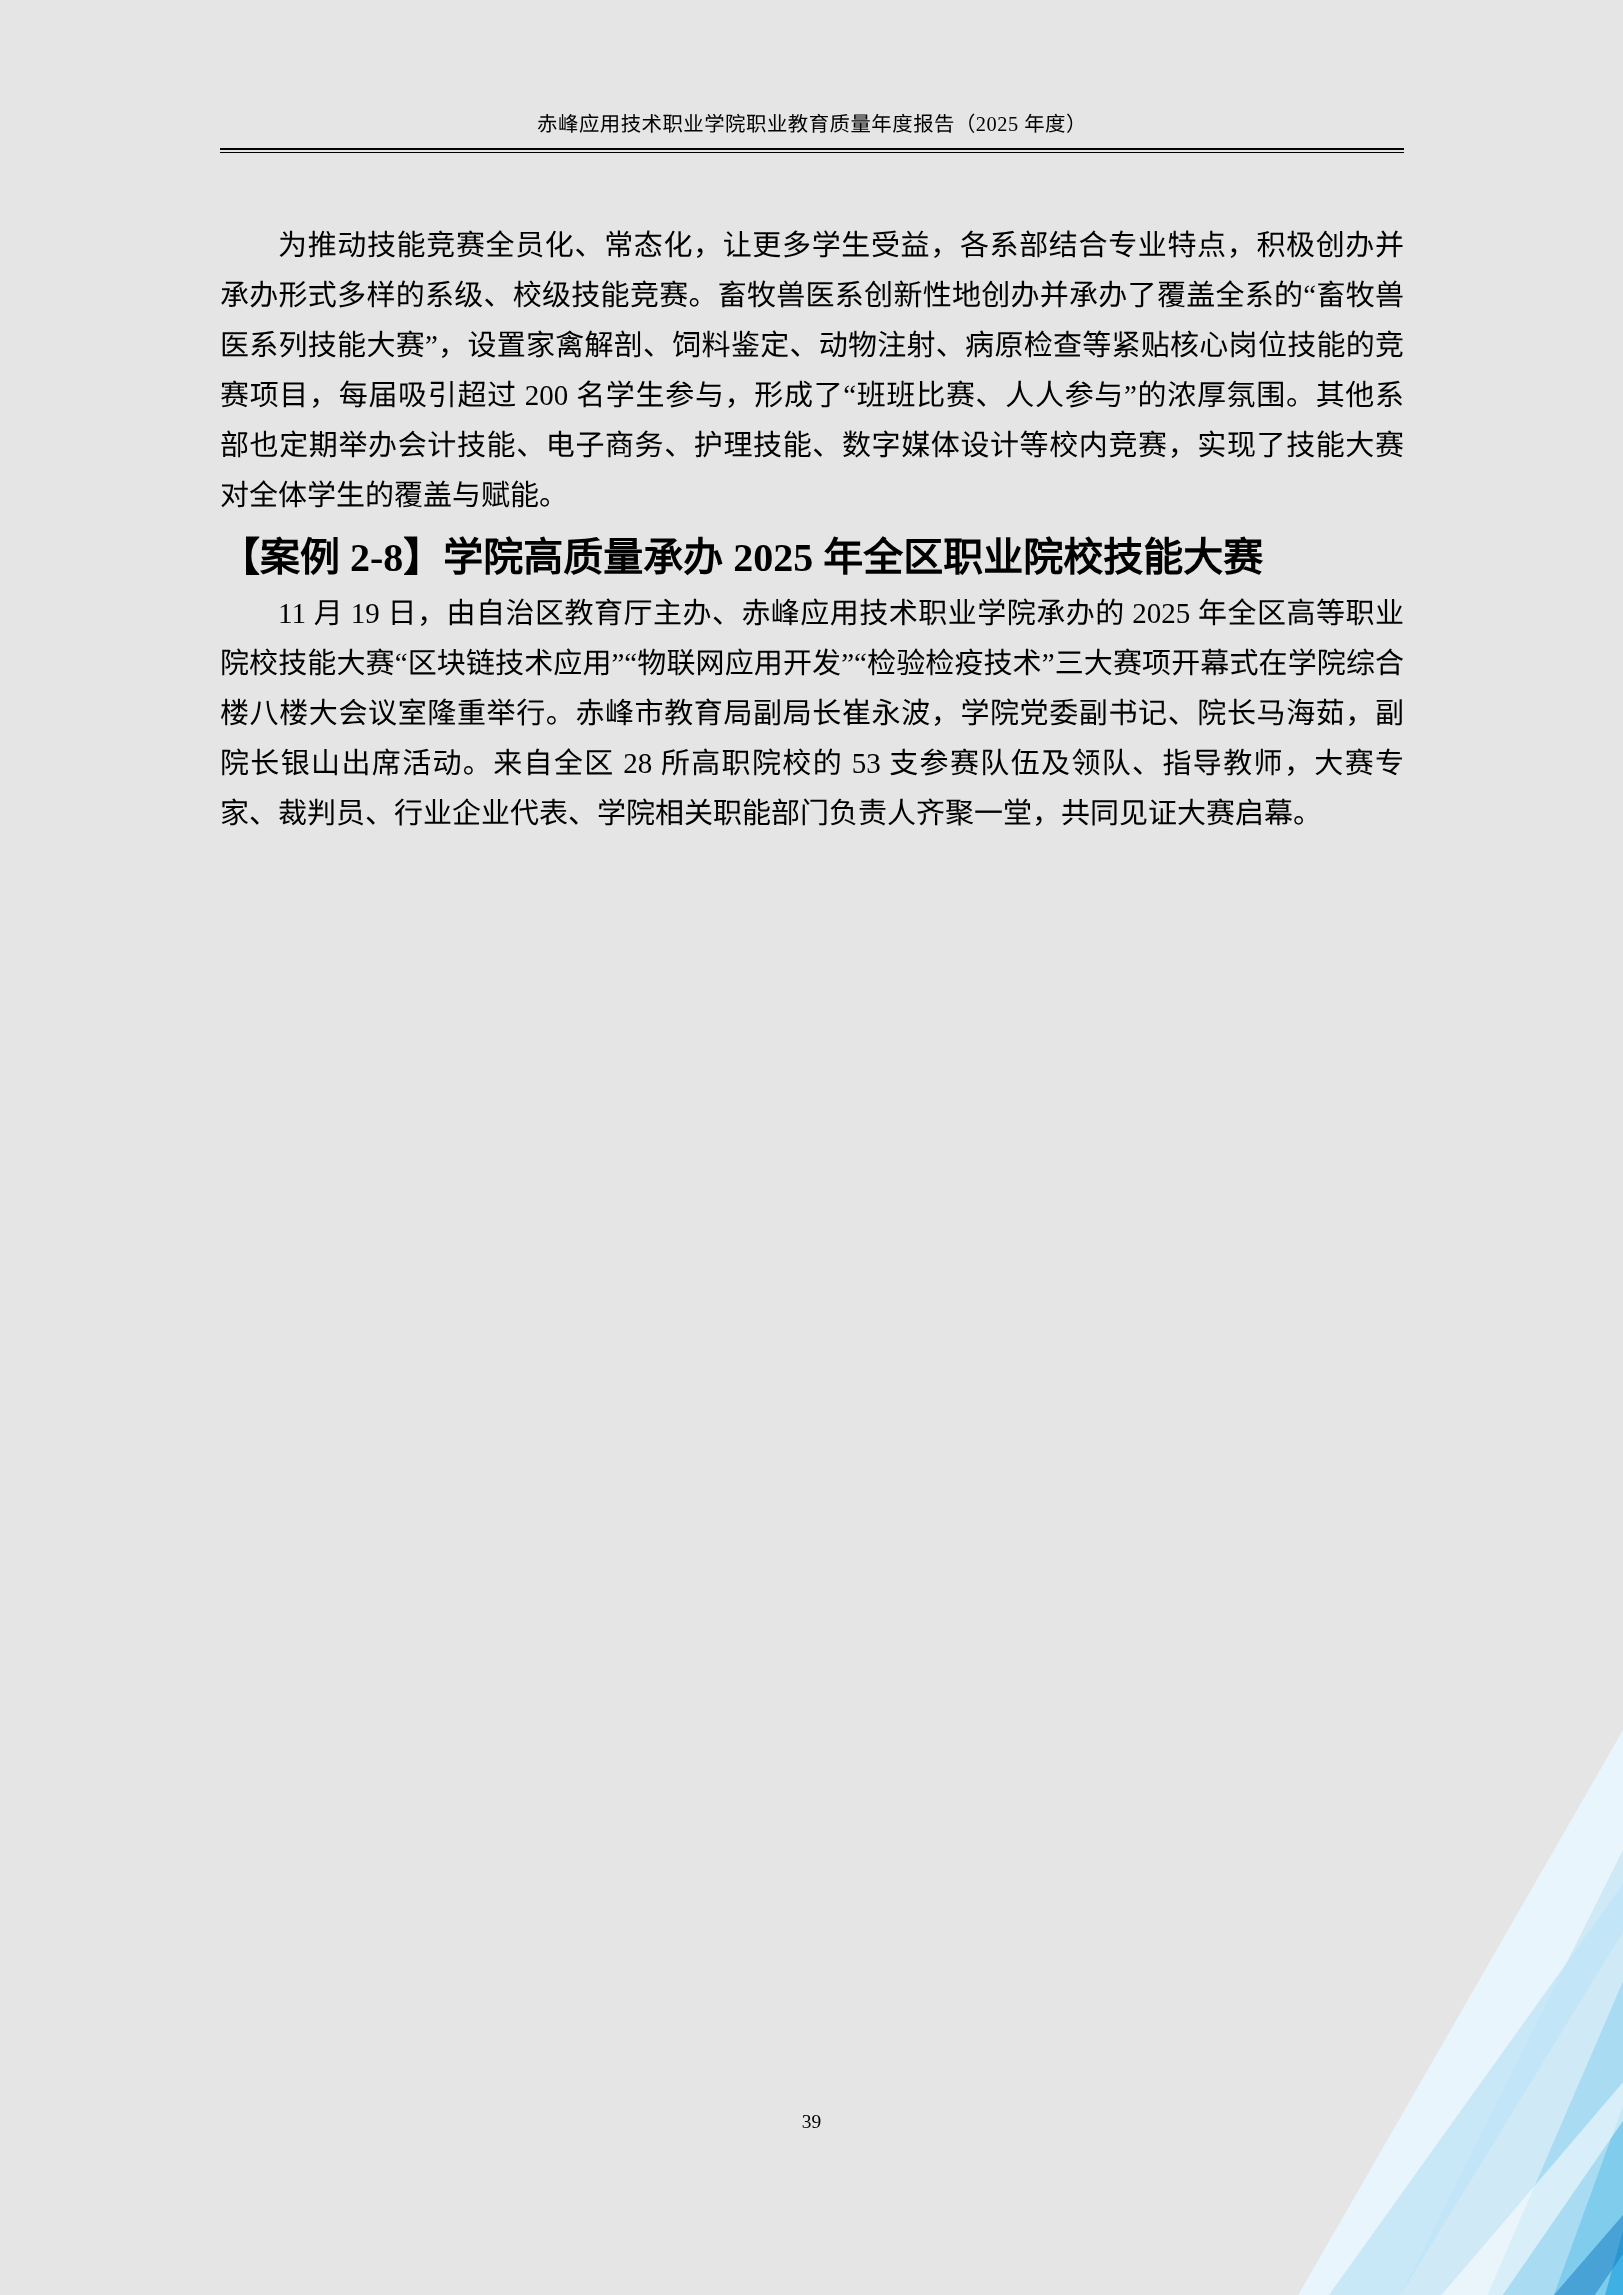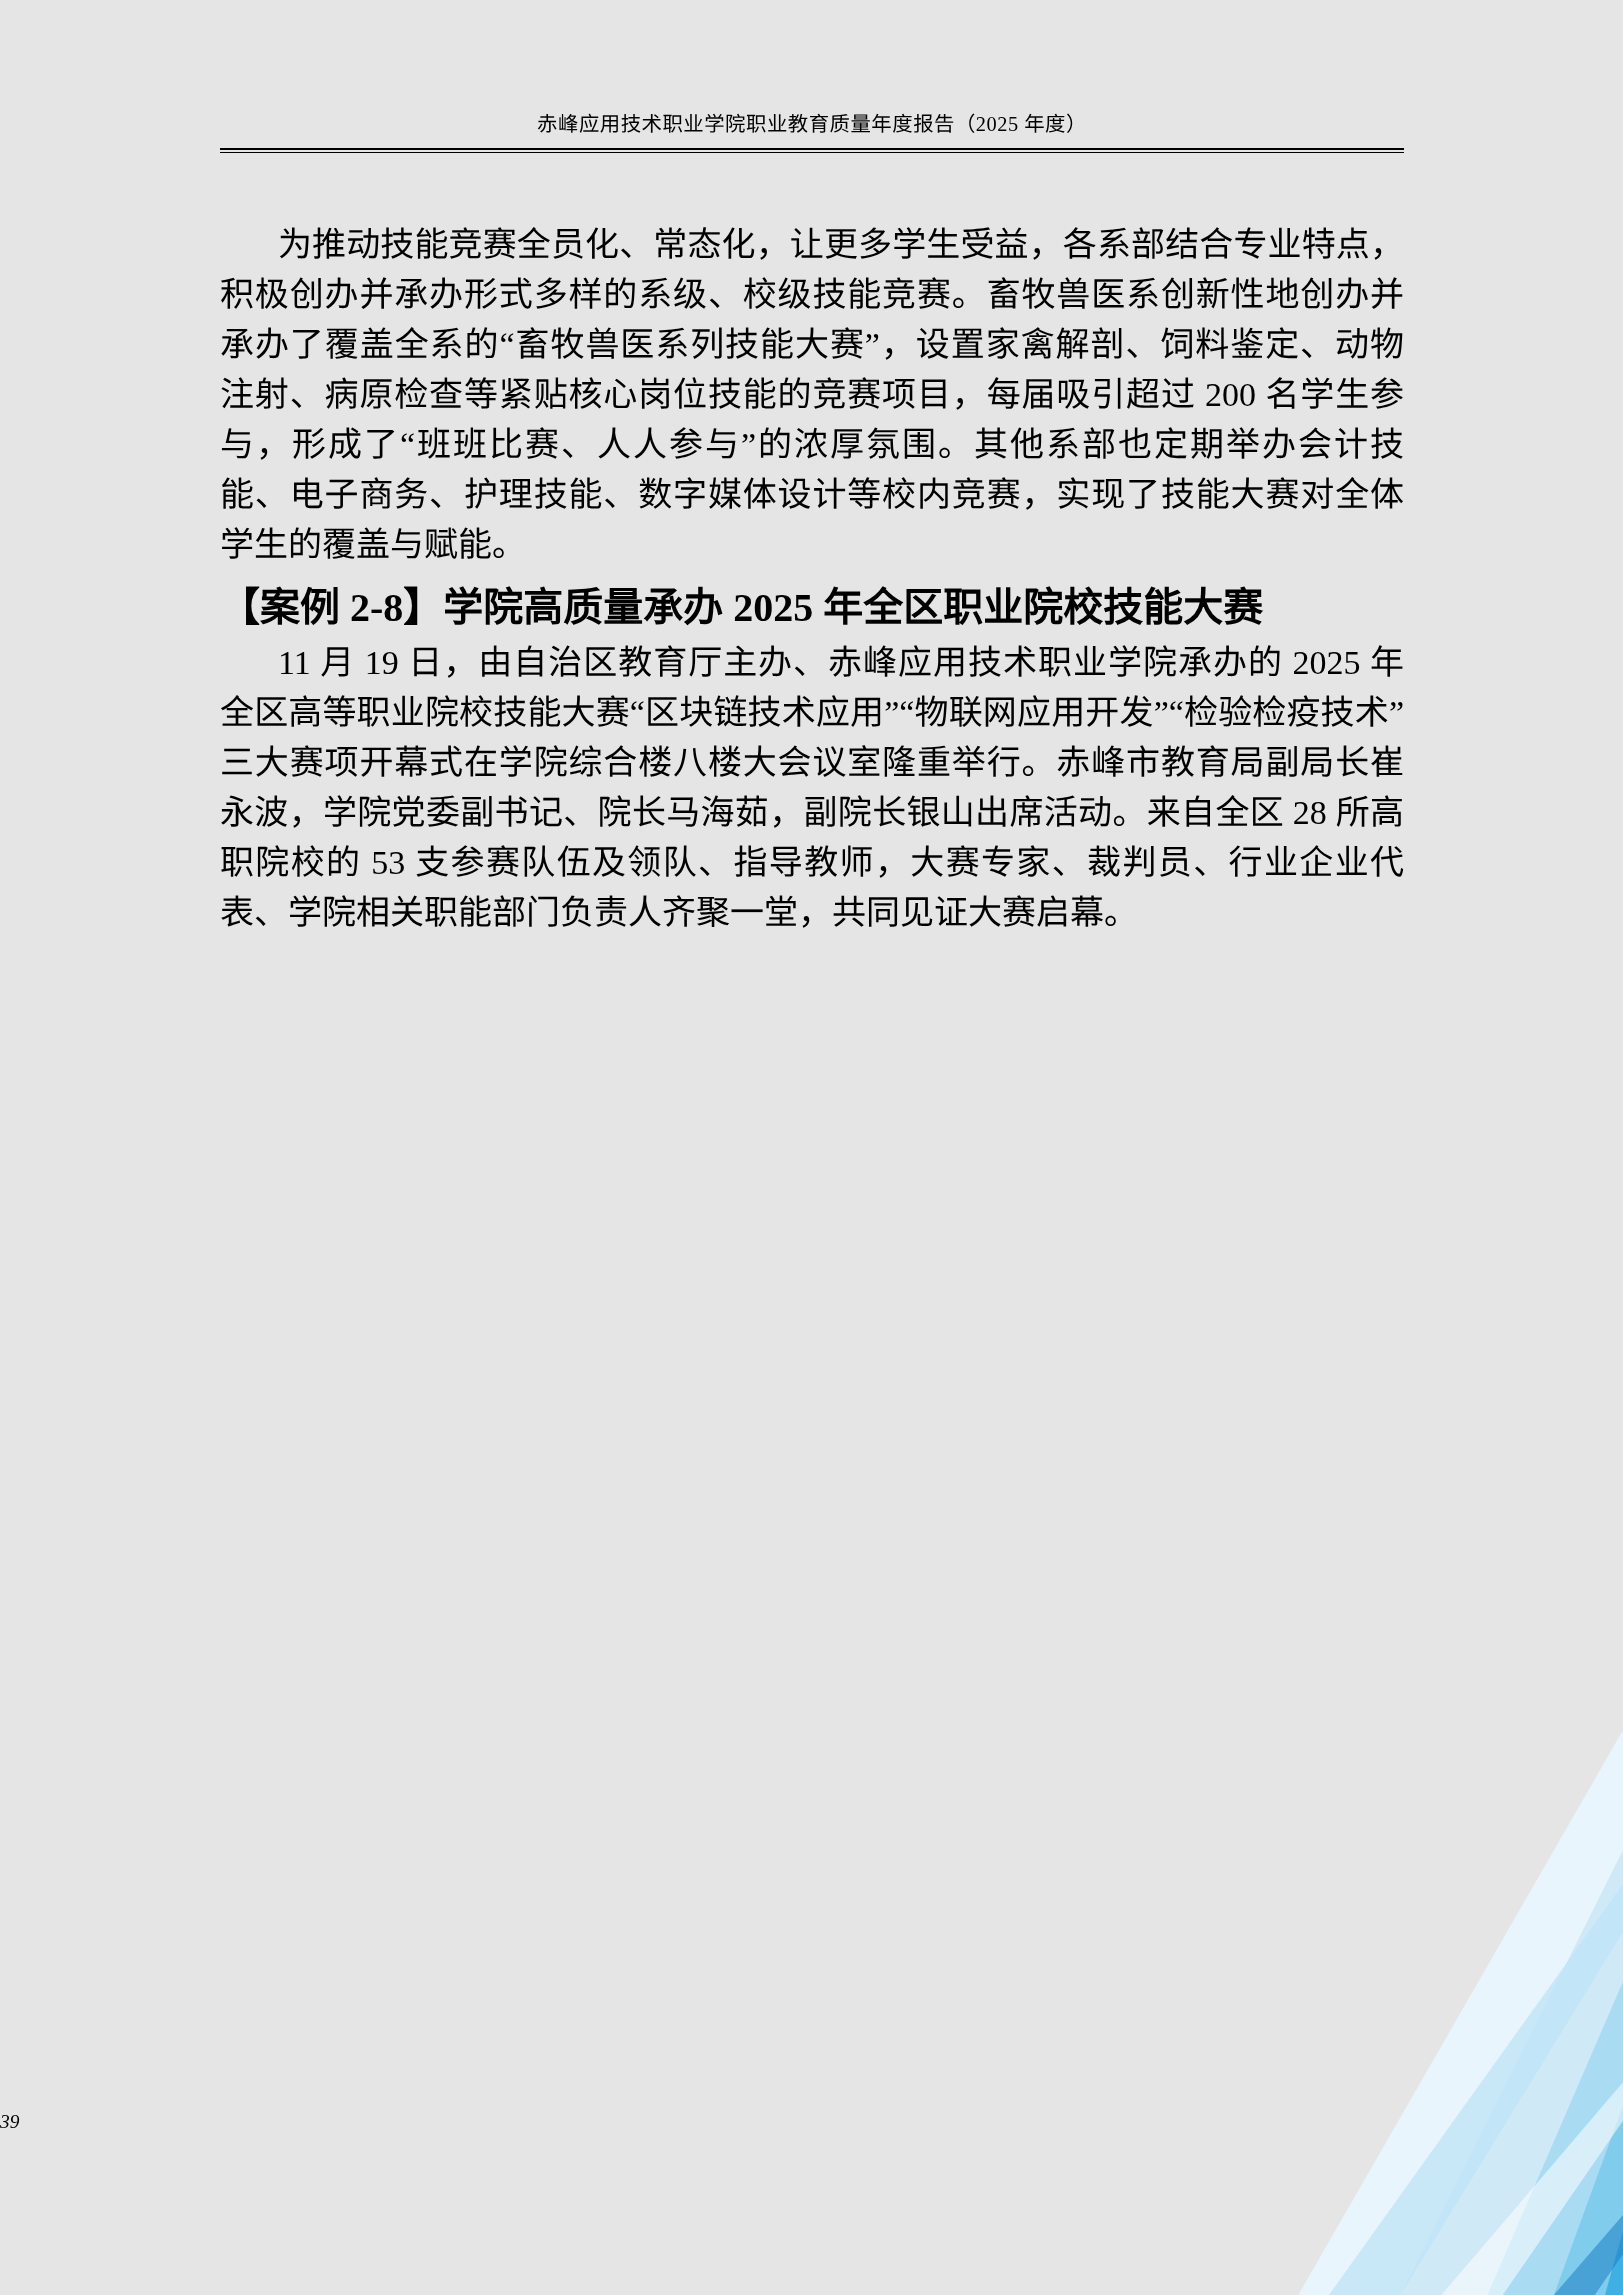--- a/index.html
+++ b/index.html
@@ -55,21 +55,21 @@
   
   .content {
     position: absolute;
     left: 220px;
     top: 220px;
     width: 1184px;
     z-index: 2;
   }
   p.para {
     margin: 0 0 3.1px 0;
-    font-size: 34px;
+    font-size: 29px;
     line-height: 50px;
     color: #000000;
     text-align: justify;
     text-justify: inter-ideograph;
     text-indent: 58px;
   }
   h2.case-heading {
     margin: 12.3px 0 5.1px 0;
     font-size: 40px;
     line-height: 51px;
@@ -79,25 +79,24 @@
     text-justify: inter-ideograph;
     letter-spacing: 0px;
   }
 
   
   .page-number {
     position: absolute;
     left: 0;
     top: 2111px;
     width: 1623px;
-    text-align: left;
+    text-align: center;
     font-size: 19.4px;
     color: #000000;
     z-index: 2;
-    font-style: italic;
   }
 </style>
 </head>
 <body>
 
 <div class="page">
 
   <svg class="corner-art" viewBox="0 0 1250 1500" preserveAspectRatio="none">
     <polygon points="1250,300 1250,1500 560,1500" fill="#e8f5fc"></polygon>
     <polygon points="1250,520 1250,1500 760,1500" fill="#cfe9f7"></polygon>

